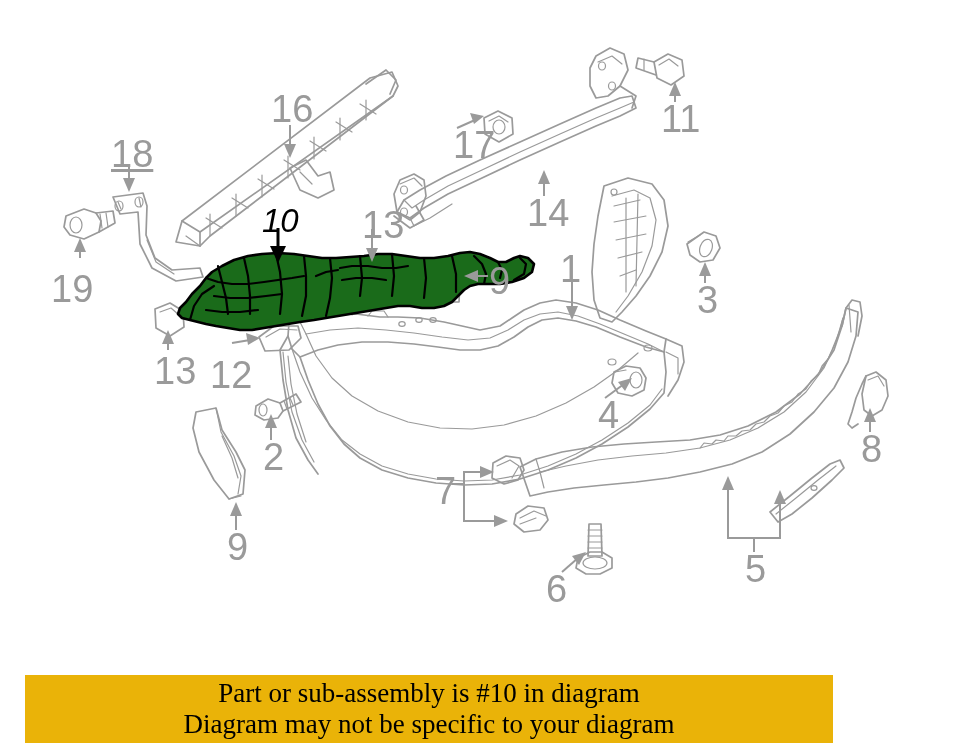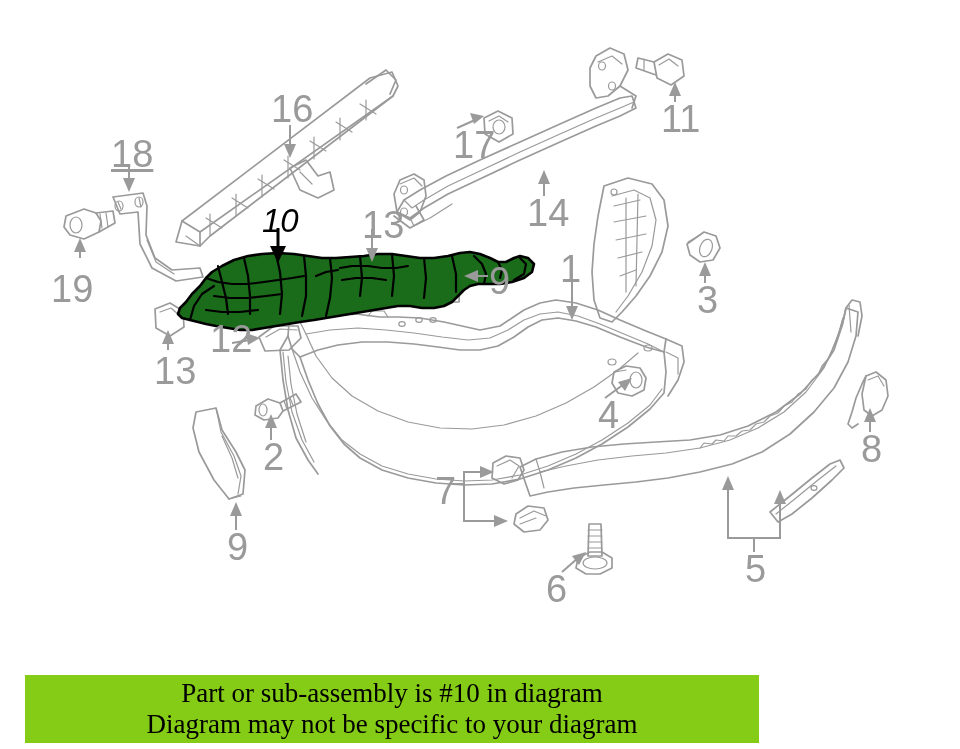--- a/index.html
+++ b/index.html
@@ -35,23 +35,23 @@
   }
   .cal-label.highlighted {
     color: #000000;
     font-size: 33px;
     font-style: italic;
   }
   #footer-banner {
     position: absolute;
     left: 25px;
     top: 675px;
-    width: 734px;
+    width: 808px;
     height: 68px;
-    background: #84cc16;
+    background: #eab308;
     display: flex;
     flex-direction: column;
     align-items: center;
     justify-content: center;
     box-sizing: border-box;
   }
   .banner-line {
     color: #000000;
     font-family: "Liberation Serif", serif;
     font-size: 27px;
@@ -399,21 +399,21 @@
   <div class="cal-label" style="left:263px; top:438px;">2</div>
   <div class="cal-label" style="left:697px; top:281px;">3</div>
   <div class="cal-label" style="left:598px; top:396px;">4</div>
   <div class="cal-label" style="left:745px; top:550px;">5</div>
   <div class="cal-label" style="left:546px; top:570px;">6</div>
   <div class="cal-label" style="left:435px; top:472px;">7</div>
   <div class="cal-label" style="left:861px; top:430px;">8</div>
   <div class="cal-label" style="left:227px; top:528px;">9</div>
   <div class="cal-label highlighted" style="left:262px; top:204px;">10</div>
   <div class="cal-label" style="left:489px; top:262px;">9</div>
-  <div class="cal-label" style="left:210px; top:320px;">12</div>
+  <div class="cal-label" style="left:210px; top:356px;">12</div>
   <div class="cal-label" style="left:362px; top:206px;">13</div>
   <div class="cal-label" style="left:154px; top:352px;">13</div>
   <div class="cal-label" style="left:527px; top:194px;">14</div>
   <div class="cal-label" style="left:661px; top:100px;">11</div>
   <div class="cal-label" style="left:271px; top:90px;">16</div>
   <div class="cal-label" style="left:453px; top:126px;text-align:right;">17</div>
   <div class="cal-label" style="left:111px; top:135px;text-decoration:underline;">18</div>
   <div class="cal-label" style="left:51px;  top:258px;margin-top:12px;">19</div>
 
   <div id="footer-banner">

